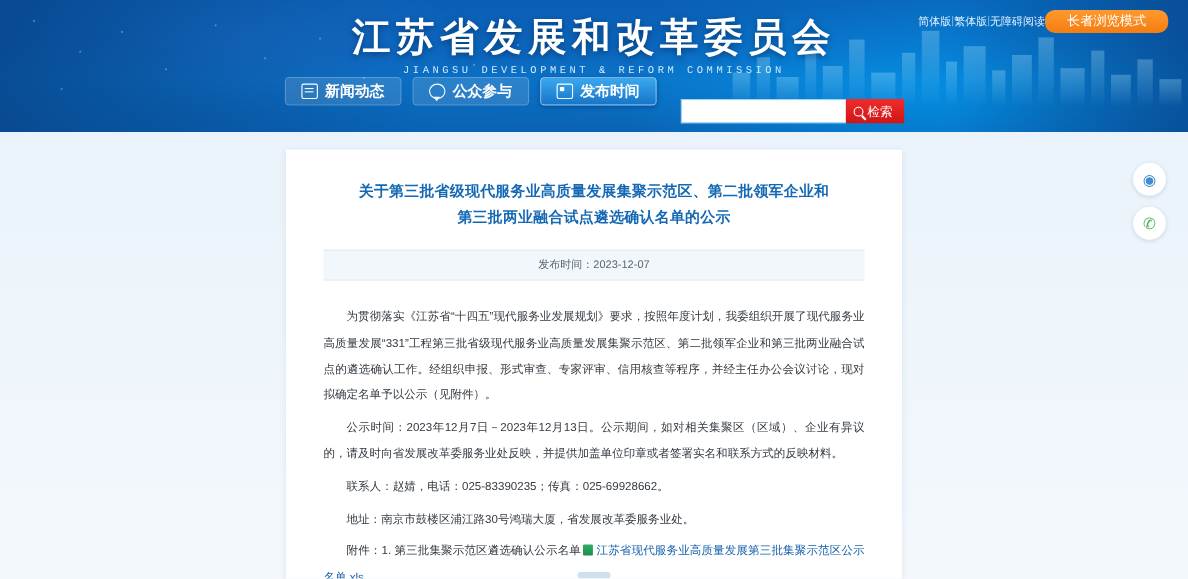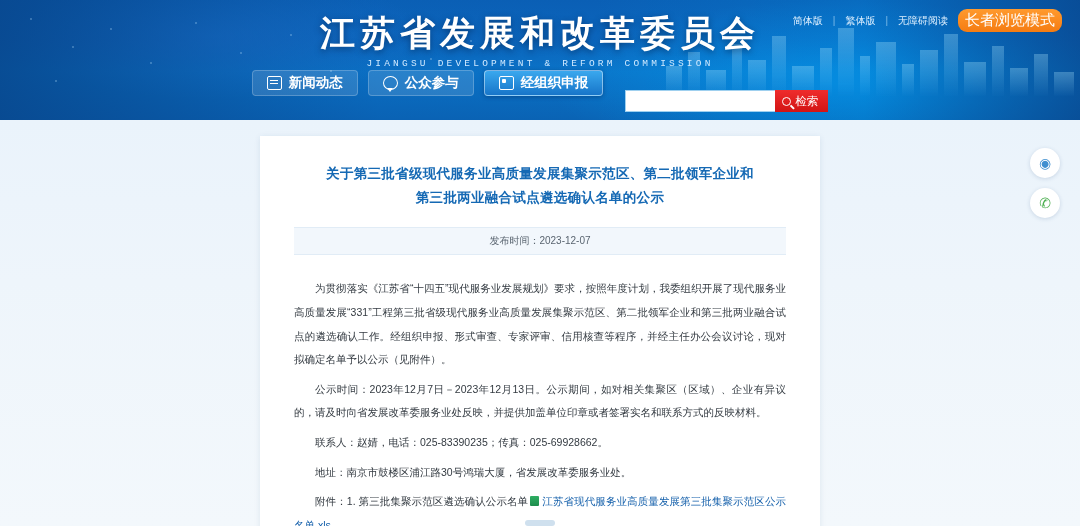--- a/index.html
+++ b/index.html
@@ -69,32 +69,31 @@
     letter-spacing: 3.2px;
     color: #cfe9ff;
     font-family: Liberation Mono, monospace;
   }
 
   .top-links {
     position: absolute;
     right: 18px; top: 9px;
     display: flex;
     align-items: center;
-    gap: 10px;
     z-index: 4;
     font-size: 10px;
     color: #dff0ff;
   }
   .top-links a { color: #dff0ff; text-decoration: none; }
   .top-links .sep { color: #7fbce8; }
   .top-badge {
     background: linear-gradient(180deg,#ff9a2e,#f57c12);
     color: #fff;
-    font-size: 15px;
-    padding: 2px 7px;
+    font-size: 12px;
+    padding: 2px 20px;
     border-radius: 9px;
     white-space: nowrap;
     text-align: center;
   }
 
   
   .nav {
     position: absolute;
     left: 0; right: 0; bottom: 8px;
     display: flex;
@@ -333,21 +332,21 @@
     <div class="nav-item">
       <span class="nav-ico ico-news"></span>
       <span>新闻动态</span>
     </div>
     <div class="nav-item">
       <span class="nav-ico ico-chat"></span>
       <span>公众参与</span>
     </div>
     <div class="nav-item active">
       <span class="nav-ico ico-service"></span>
-      <span>经组织申报</span>
+      <span>发布时间</span>
     </div>
 
     <div class="search-box">
       <input class="search-input" type="text" placeholder="" style="">
       <button class="search-btn">
         <span class="mag"></span>
         <span>检索</span>
       </button>
     </div>
   </div>

